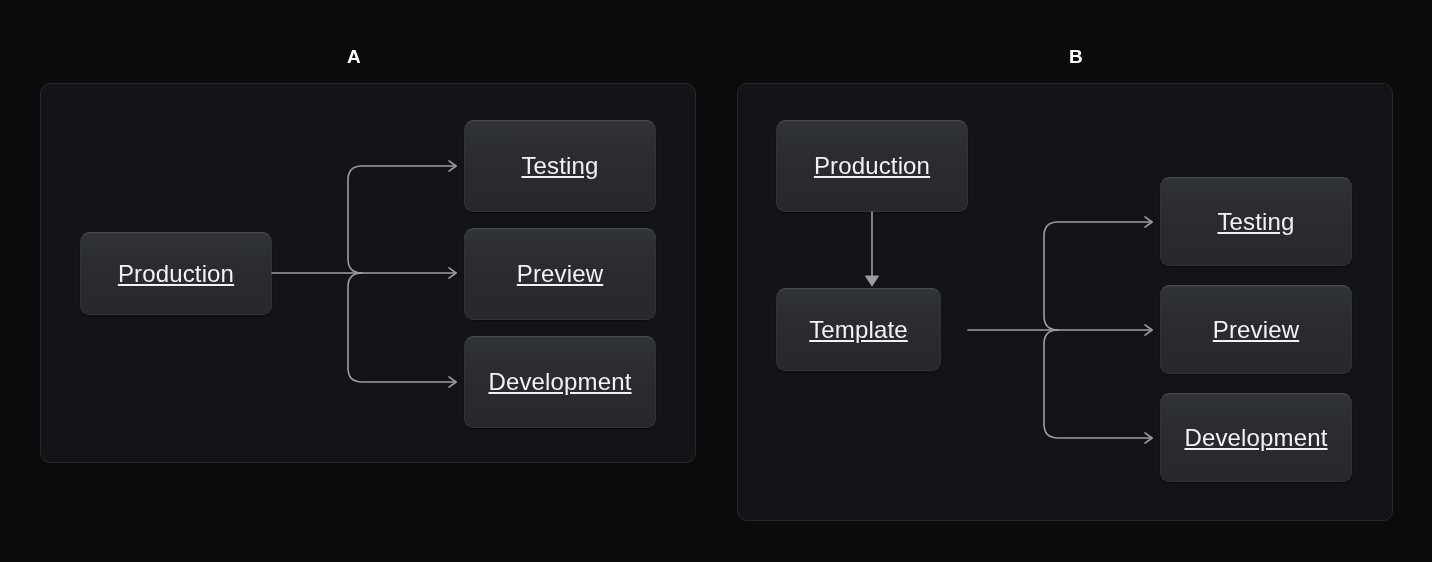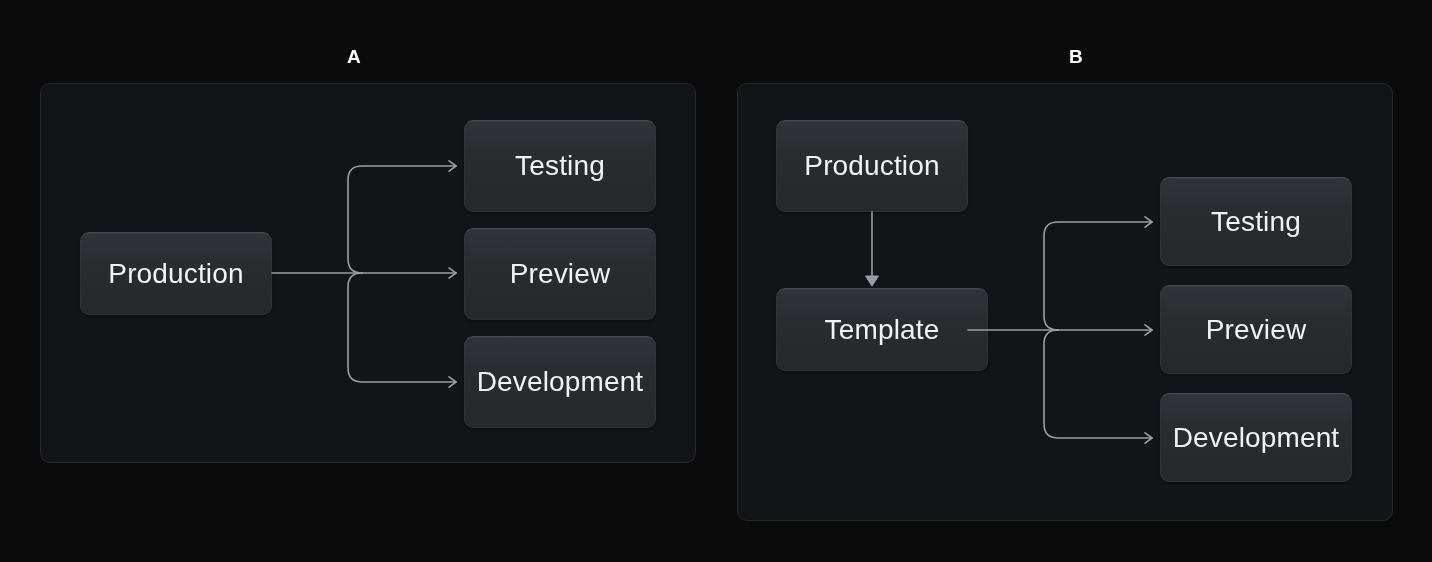--- a/index.html
+++ b/index.html
@@ -48,26 +48,27 @@
     justify-content: center;
     border-radius: 9px;
     background: linear-gradient(180deg, #303338 0%, #2a2c30 38%, #26282c 100%);
     border: 1px solid #303338;
     border-top-color: #46494f;
     box-shadow: inset 0 1px 0 rgba(255,255,255,0.045),
                 0 1px 2px rgba(0,0,0,0.45);
   }
 
   .node-label {
-    font-size: 28px;
+    font-size: 24px;
     font-weight: 400;
     color: #f2f2f4;
     letter-spacing: .15px;
     white-space: nowrap;
     line-height: 1;
+    text-decoration: underline;
   }
 
   
   .edges {
     position: absolute;
     left: 0;
     top: 0;
     width: 1432px;
     height: 562px;
     pointer-events: none;
@@ -109,21 +110,21 @@
   <div class="node" style="left: 464px; top: 336px; width: 192px; height: 92px;">
     <span class="node-label">Development</span>
   </div>
 
   <div class="panel-caption" style="left: 1036px; top: 47px; width: 80px; color: rgb(255, 255, 255);">B</div>
   <div class="panel" style="left: 737px; top: 83px; width: 656px; height: 438px; background: rgb(19, 20, 23); border-color: rgb(38, 40, 44);"></div>
 
   <div class="node" style="left: 776px; top: 120px; width: 192px; height: 92px;">
     <span class="node-label">Production</span>
   </div>
-  <div class="node" style="left: 776px; top: 288px; width: 212px; height: 83px;">
+  <div class="node" style="left: 776px; top: 288px; width: 165px; height: 83px;">
     <span class="node-label">Template</span>
   </div>
   <div class="node" style="left: 1160px; top: 177px; width: 192px; height: 89px;">
     <span class="node-label">Testing</span>
   </div>
   <div class="node" style="left: 1160px; top: 285px; width: 192px; height: 89px;">
     <span class="node-label">Preview</span>
   </div>
   <div class="node" style="left: 1160px; top: 393px; width: 192px; height: 89px;">
     <span class="node-label">Development</span>

